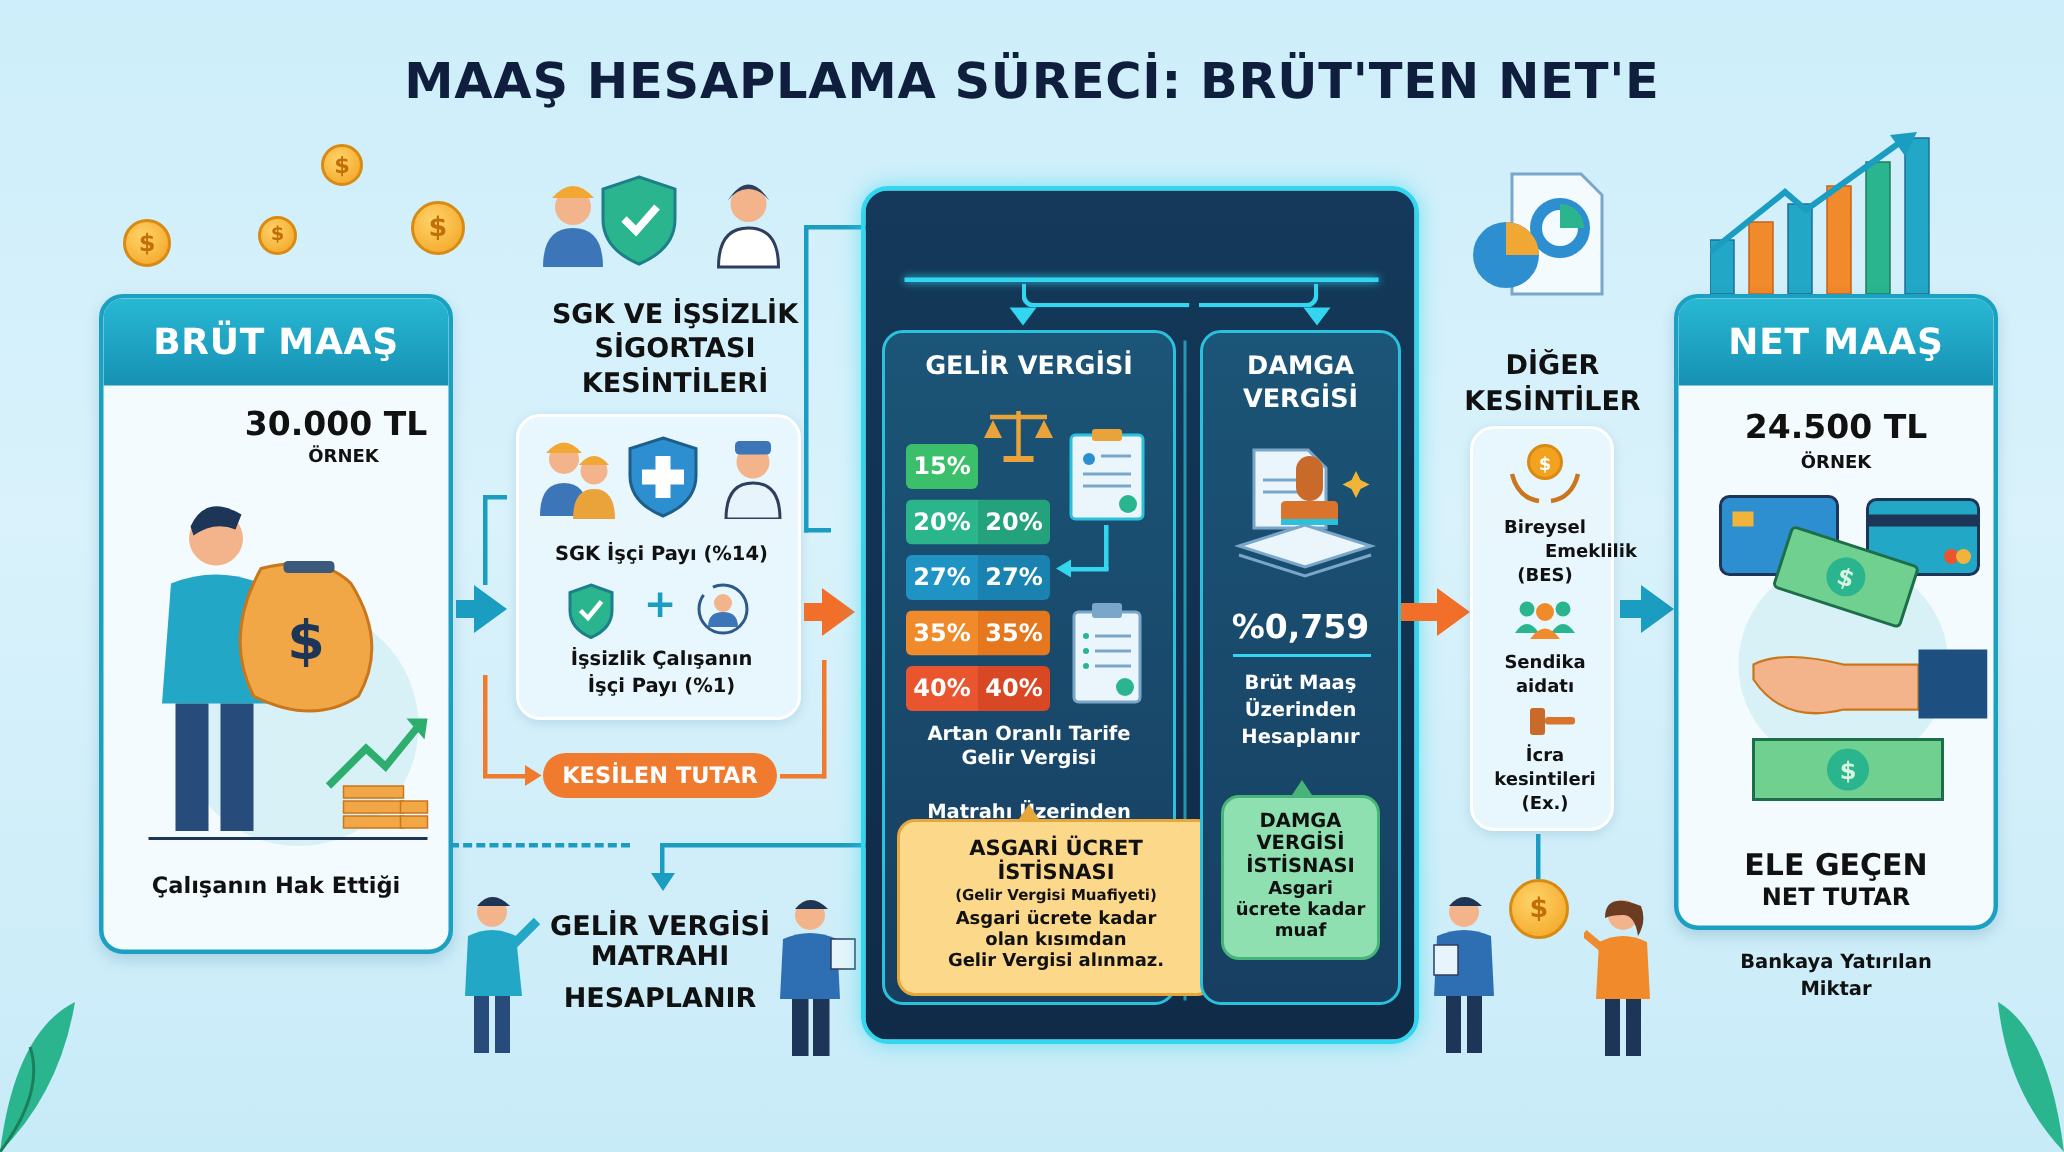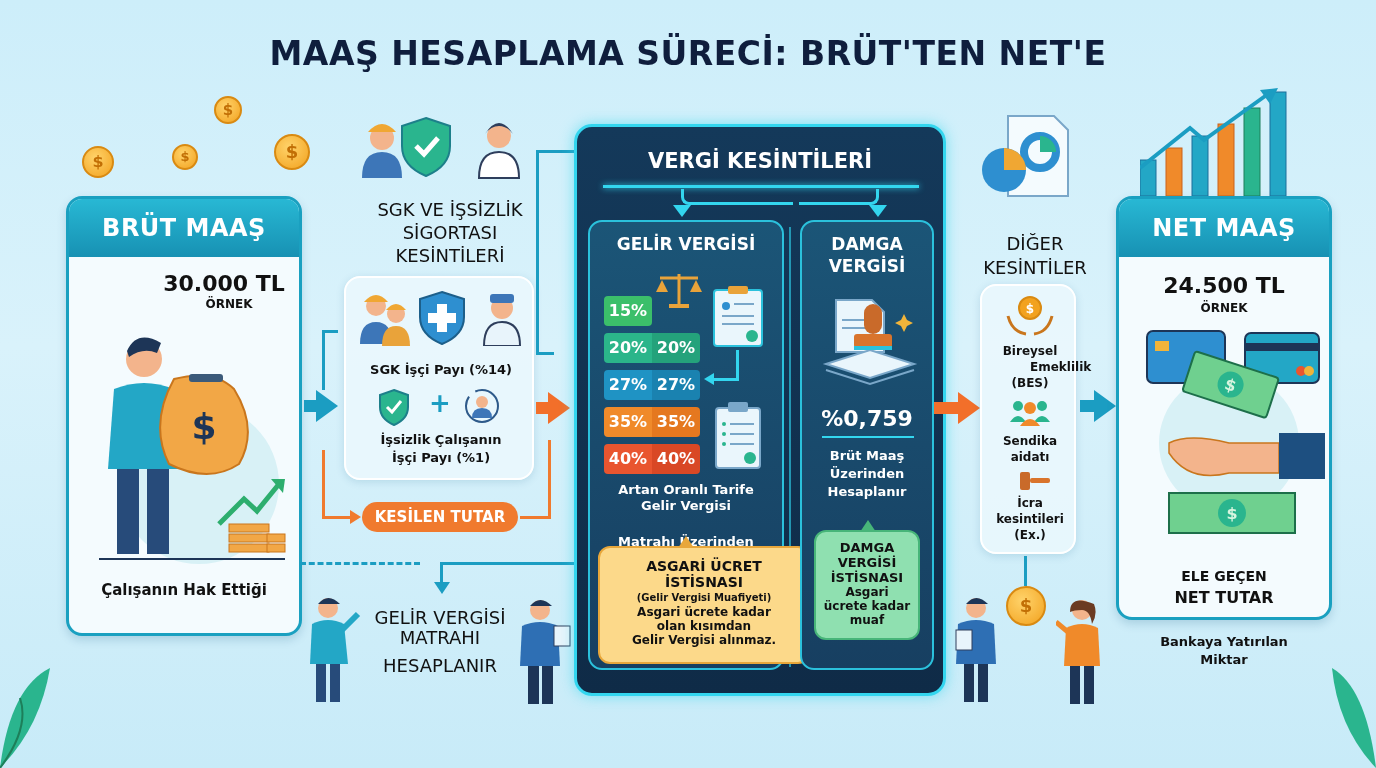--- a/index.html
+++ b/index.html
@@ -22,21 +22,21 @@
     box-shadow: 0 4px 10px rgba(0,80,120,0.18); overflow: hidden;
   }
   .card-head {
     height: 58px; background: linear-gradient(180deg,#28b8d4,#1791b3);
     color: #fff; font-weight: 800; font-size: 24px; text-align: center;
     line-height: 58px; letter-spacing: 0.5px;
   }
   .big-amount { font-weight: 800; font-size: 22px; text-align: center; color: #111; }
   .small-label { font-weight: 700; font-size: 12px; text-align: center; color: #111; }
   .caption { font-weight: 700; font-size: 15px; text-align: center; color: #111; line-height: 22px; }
-  .heading-dark { font-weight: 400; font-size: 18px; text-align: center; color: #111; line-height: 23px; }
+  .heading-dark { font-weight: 700; font-size: 18px; text-align: center; color: #111; line-height: 23px; }
   .light-box {
     background: rgba(235,248,253,0.85); border: 2px solid #ffffff; border-radius: 16px;
     box-shadow: 0 2px 8px rgba(0,90,130,0.15);
   }
   .dark-panel {
     background: linear-gradient(180deg,#14395a,#0f2b47); border: 3px solid #33d6ef;
     border-radius: 18px; box-shadow: 0 0 14px rgba(51,214,239,0.6);
   }
   .sub-panel {
     background: linear-gradient(180deg,#1b5577,#173f61); border: 2px solid #2bc1dc;
@@ -204,21 +204,20 @@
       <circle cx="26" cy="14" r="10" fill="#f3b48c"></circle>
       <path d="M16 10 q10 -12 22 0z" fill="#1d3557"></path>
       <path d="M8 30 q18 -8 36 0 l2 40 h-40z" fill="#2e6fb4"></path>
       <rect x="40" y="30" width="16" height="20" fill="#e8f4fb" stroke="#2e3e5c"></rect>
       <rect x="14" y="70" width="11" height="38" fill="#1d3557"></rect>
       <rect x="28" y="70" width="11" height="38" fill="#1d3557"></rect>
     </svg>
 </div>
 
 <div class="abs dark-panel" style="left:574px;top:124px;width:372px;height:572px;">
-  <div class="abs white-t" style="left:0;top:22px;width:366px;font-size:21px;font-weight:800;">VERGİ KESİNTİLERİ</div>
   <div class="abs" style="left:26px;top:58px;width:316px;height:3px;background:#33d6ef;box-shadow:0 0 6px #33d6ef;"></div>
 
   <div class="abs" style="left:104px;top:62px;width:112px;height:16px;border:3px solid #33d6ef;border-top:none;border-right:none;border-bottom-left-radius:8px;"></div>
   <div class="abs" style="left:222px;top:62px;width:80px;height:16px;border:3px solid #33d6ef;border-top:none;border-left:none;border-bottom-right-radius:8px;"></div>
   <div class="abs" style="left:96px;top:78px;width:0;height:0;border-left:9px solid transparent;border-right:9px solid transparent;border-top:12px solid #33d6ef;"></div>
   <div class="abs" style="left:292px;top:78px;width:0;height:0;border-left:9px solid transparent;border-right:9px solid transparent;border-top:12px solid #33d6ef;"></div>
 
   <div class="abs" style="left:212px;top:100px;width:2px;height:440px;background:#2bc1dc;opacity:0.7;"></div>
 </div>
 
@@ -436,21 +435,21 @@
           <circle cx="102" cy="61" r="13" fill="#2ab58e"></circle>
           <text x="102" y="67" font-family="DejaVu Sans, sans-serif" font-size="16" font-weight="700" fill="#d8f5e0" text-anchor="middle">$</text>
         </g>
       <path d="M40 120 q20 -10 60 0 h50 v30 h-50 q-40 10 -60 -20z" fill="#f3b48c" stroke="#c9761d" stroke-width="1.5"></path>
       <rect x="150" y="110" width="46" height="46" fill="#1d4f80"></rect>
       <rect x="40" y="170" width="126" height="40" fill="#6fd08f" stroke="#1d6f4a" stroke-width="2"></rect>
       <circle cx="103" cy="190" r="14" fill="#2ab58e"></circle>
       <text x="103" y="196" font-family="DejaVu Sans, sans-serif" font-size="16" font-weight="700" fill="#d8f5e0" text-anchor="middle">$</text>
     </svg>
   </div>
-  <div class="abs caption" style="left:0;top:366px;width:210px;font-size:14px;font-weight:800;">ELE GEÇEN</div>
+  <div class="abs caption" style="left:0;top:366px;width:210px;font-size:20px;font-weight:800;">ELE GEÇEN</div>
   <div class="abs caption" style="left:0;top:388px;width:210px;font-size:16px;font-weight:800;">NET TUTAR</div>
 </div>
 <div class="abs" style="left:1116px;top:634px;width:216px;text-align:center;font-size:13px;font-weight:600;color:#111;">Bankaya Yatırılan</div>
 <div class="abs" style="left:1116px;top:652px;width:216px;text-align:center;font-size:13px;font-weight:600;color:#111;">Miktar</div>
 
 <div class="abs" style="left:0;top:640px;width:60px;height:128px;">
   <svg width="60" height="128" viewBox="0 0 60 128">
       <path d="M0 128 q10 -80 50 -100 q-10 60 -50 100z" fill="#2ab58e"></path>
       <path d="M0 128 q30 -40 20 -70" stroke="#1d7f5a" stroke-width="2" fill="none"></path>
     </svg>

